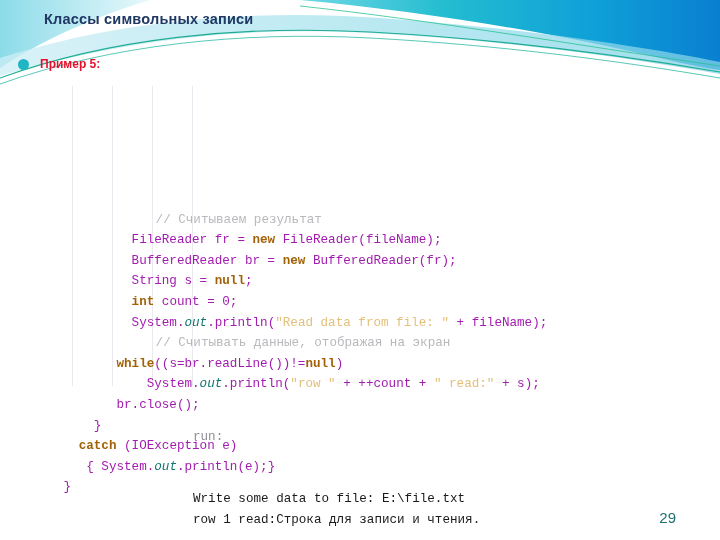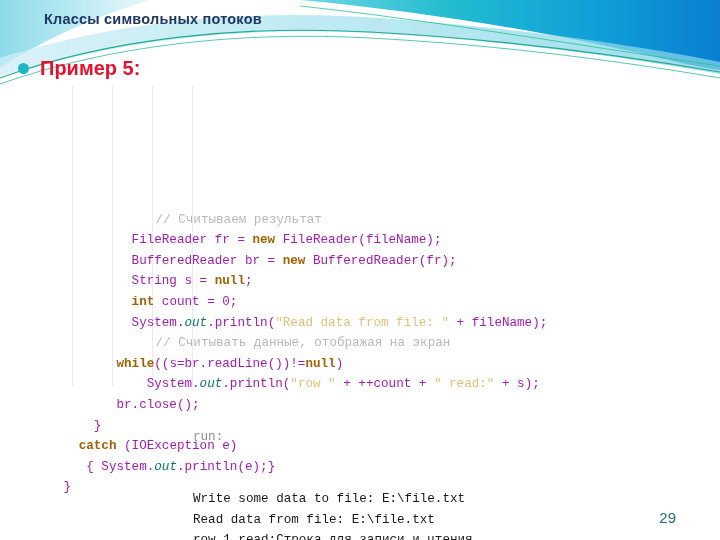--- a/index.html
+++ b/index.html
@@ -54,21 +54,21 @@
   }
   .bullet-dot {
     width: 11px;
     height: 11px;
     border-radius: 50%;
     background: #1fb5c4;
     margin-right: 11px;
     flex: 0 0 auto;
   }
   .bullet-text {
-    font-size: 20px;
+    font-size: 12px;
     font-weight: bold;
     color: #e8112d;
     white-space: nowrap;
   }
 
   
   .code-block {
     position: absolute;
     left: 56px;
     top: 86px;
@@ -161,35 +161,35 @@
              C120,40 250,28 380,36 C520,45 640,62 720,76 Z" fill="url(#gradLight)" opacity="0.75"></path>
 
     <path d="M0,96 L720,96 L720,74 C620,56 500,40 370,33
              C240,26 110,40 0,80 Z" fill="#ffffff"></path>
 
     <path d="M0,78 C110,38 240,25 370,32 C500,39 620,55 720,72" fill="none" stroke="#17a98d" stroke-width="1.1" opacity="0.95"></path>
     <path d="M0,84 C110,45 240,31 370,38 C500,45 620,61 720,78" fill="none" stroke="#16b39a" stroke-width="0.9" opacity="0.8"></path>
     <path d="M300,6 C430,20 570,44 720,66" fill="none" stroke="#22c08f" stroke-width="0.9" opacity="0.85"></path>
   </svg>
 
-  <div class="slide-title">Классы символьных потоков</div>
+  <div class="slide-title">Классы символьных записи</div>
 
   <div class="bullet-row">
     <span class="bullet-dot"></span>
     <span class="bullet-text">Пример 5:</span>
   </div>
 
   <div class="code-block">
     <div class="guide g1"></div>
     <div class="guide g2"></div>
     <div class="guide g3"></div>
     <div class="guide g4"></div>
     <div class="code-lines" id="code-lines"><div class="cl"><span>          </span><span class="cmt">// Считываем результат</span></div><div class="cl"><span>          </span><span class="plain">FileReader fr = </span><span class="kw">new</span><span class="plain"> FileReader(fileName);</span></div><div class="cl"><span>          </span><span class="plain">BufferedReader br = </span><span class="kw">new</span><span class="plain"> BufferedReader(fr);</span></div><div class="cl"><span>          </span><span class="plain">String s = </span><span class="kw">null</span><span class="plain">;</span></div><div class="cl"><span>          </span><span class="kw">int</span><span class="plain"> count = 0;</span></div><div class="cl"><span>          </span><span class="plain">System.</span><span class="fld">out</span><span class="plain">.println(</span><span class="str">"Read data from file: "</span><span class="plain"> + fileName);</span></div><div class="cl"><span>          </span><span class="cmt">// Считывать данные, отображая на экран</span></div><div class="cl"><span>        </span><span class="kw">while</span><span class="plain">((s=br.readLine())!=</span><span class="kw">null</span><span class="plain">)</span></div><div class="cl"><span>            </span><span class="plain">System.</span><span class="fld">out</span><span class="plain">.println(</span><span class="str">"row "</span><span class="plain"> + ++count + </span><span class="str">" read:"</span><span class="plain"> + s);</span></div><div class="cl"><span>        </span><span class="plain">br.close();</span></div><div class="cl"><span>     </span><span class="plain">}</span></div><div class="cl"><span>   </span><span class="kw">catch</span><span class="plain"> (IOException e)</span></div><div class="cl"><span>    </span><span class="plain">{ System.</span><span class="fld">out</span><span class="plain">.println(e);}</span></div><div class="cl"><span> </span><span class="plain">}</span></div></div>
   </div>
 
   <div class="console-out">
     <div class="run-label">run:</div>
-    <div id="console-lines"><div>Write some data to file: E:\file.txt</div><div>Read data from file: E:\file.txt</div><div>row 1 read:Строка для записи и чтения.</div></div>
+    <div id="console-lines"><div>Write some data to file: E:\file.txt</div><div>row 1 read:Строка для записи и чтения.</div></div>
   </div>
 
   <div class="page-num">29</div>
 
 </div>
 
 </body></html>

